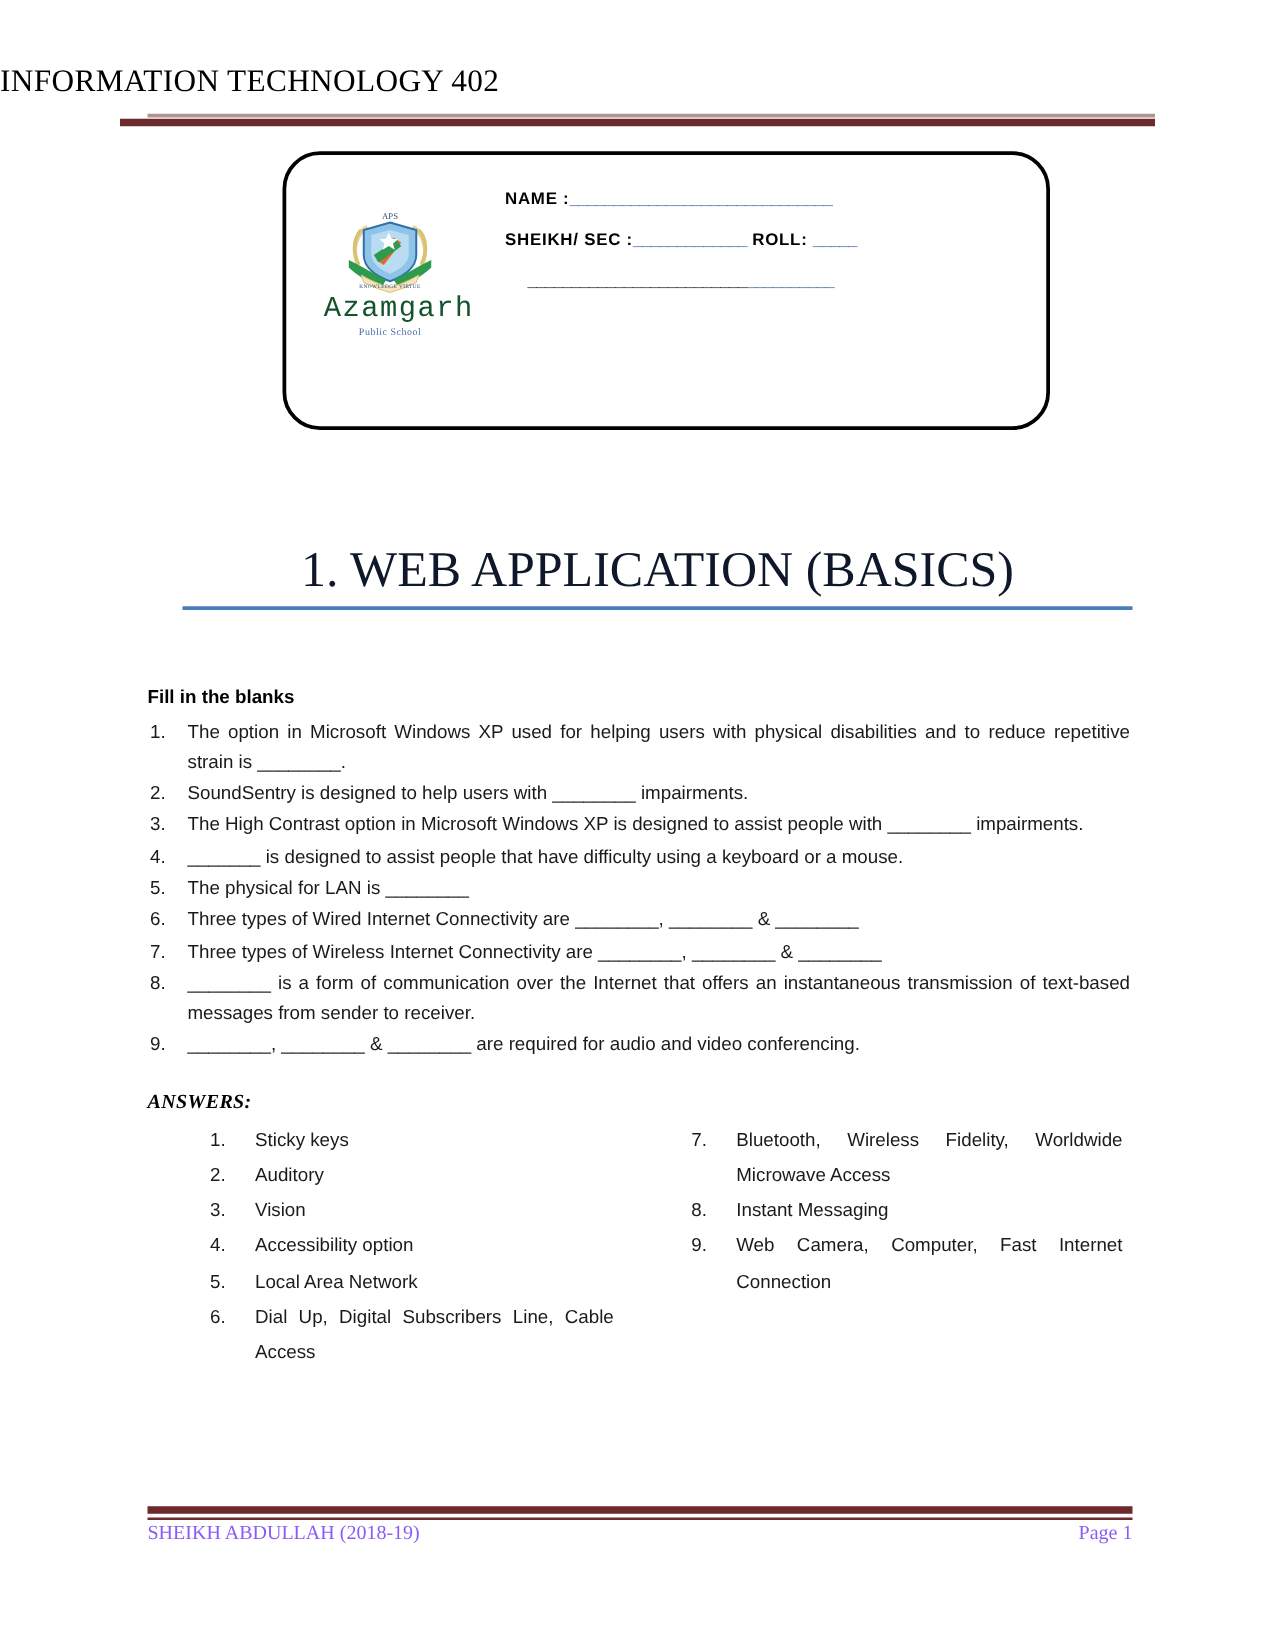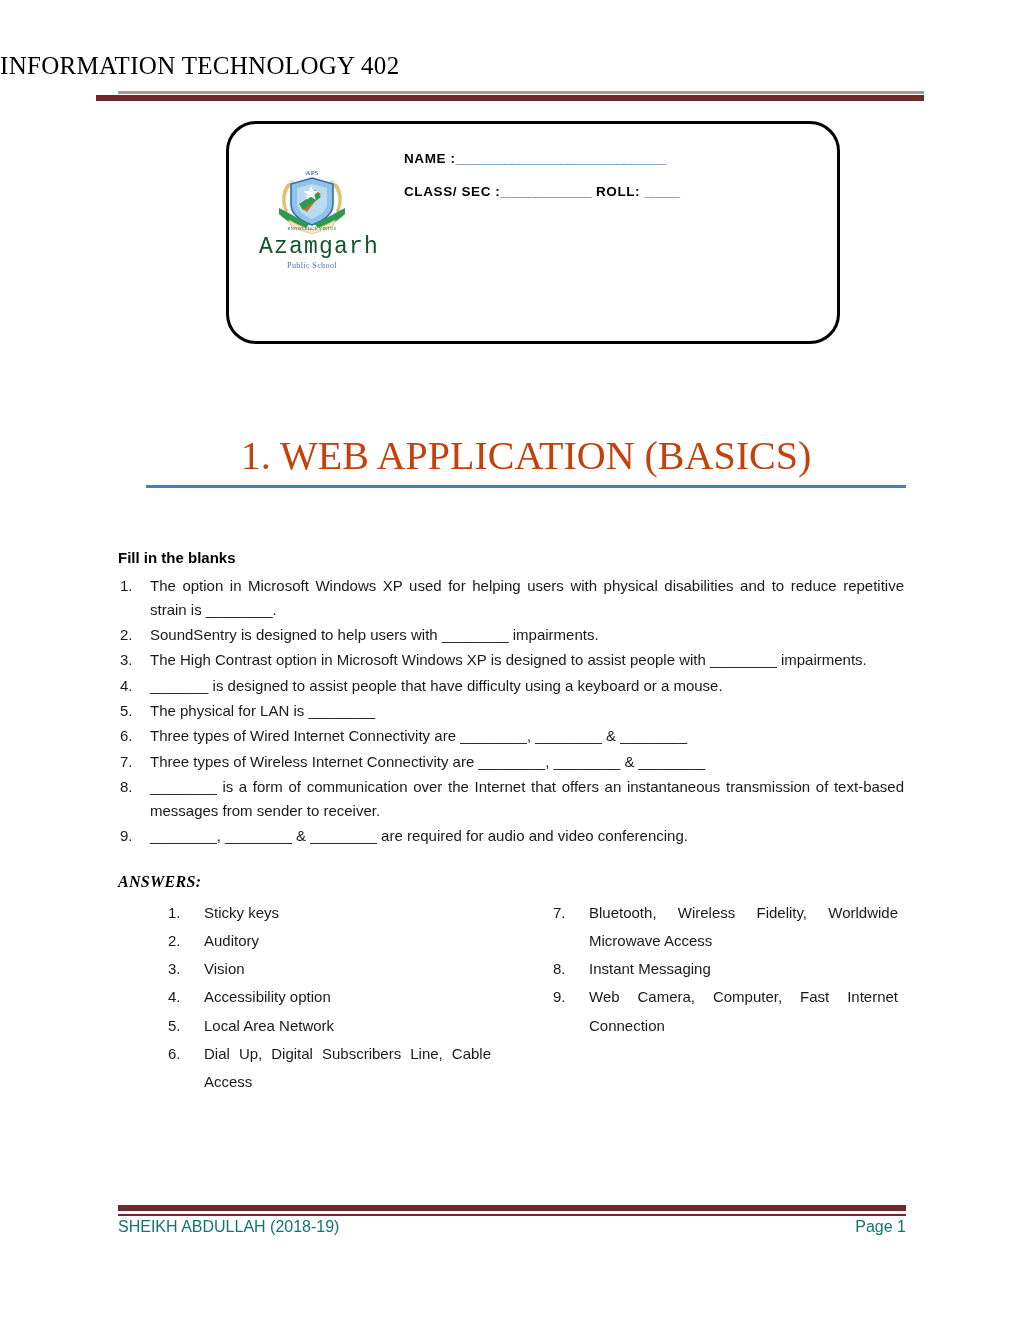--- a/index.html
+++ b/index.html
@@ -124,21 +124,21 @@
   
   .chapter {
     position: absolute;
     left: 146px;
     top: 434px;
     width: 760px;
   }
   .chapter-title {
     font-family: "Liberation Serif", serif;
     font-size: 40px;
-    color: #c2410c;
+    color: #0f172a;
     text-align: center;
     line-height: 1.12;
     white-space: nowrap;
   }
   .chapter-rule {
     margin-top: 6px;
     height: 3px;
     background: #4a7ebb;
     width: 100%;
   }
@@ -246,23 +246,23 @@
     margin-top: 3px;
   }
   .footer {
     position: absolute;
     left: 118px;
     top: 1218px;
     width: 788px;
     display: flex;
     justify-content: space-between;
     align-items: center;
-    font-family: Liberation Sans, sans-serif;
+    font-family: Liberation Serif, serif;
     font-size: 16px;
-    color: #0f766e;
+    color: #8b5cf6;
   }
 </style>
 </head>
 <body>
 
 <div class="page">
 
   <div class="doc-header">
     <div class="doc-header-title">INFORMATION TECHNOLOGY 402</div>
   </div>
@@ -299,25 +299,28 @@
       <div class="logo-sub">Public School</div>
     </div>
 
     <div class="fields">
 
       <div class="field-row">
         <span>NAME :</span><span class="blank">______________________________</span>
       </div>
 
       <div class="field-row">
-        <span>CLASS/ SEC :</span><span class="blank">_____________</span><span> ROLL: </span><span class="blank">_____</span>
+        <span>SHEIKH/ SEC :</span><span class="blank">_____________</span><span> ROLL: </span><span class="blank">_____</span>
       </div>
 
 
 
+      <div class="field-row last">
+        <span class="blank-black">_________________________</span><span class="blank">__________</span>
+      </div>
 
     </div>
   </div>
 
   <div class="chapter">
     <div class="chapter-title">1.  WEB APPLICATION (BASICS)</div>
     <div class="chapter-rule"></div>
   </div>
 
   <div class="content">

